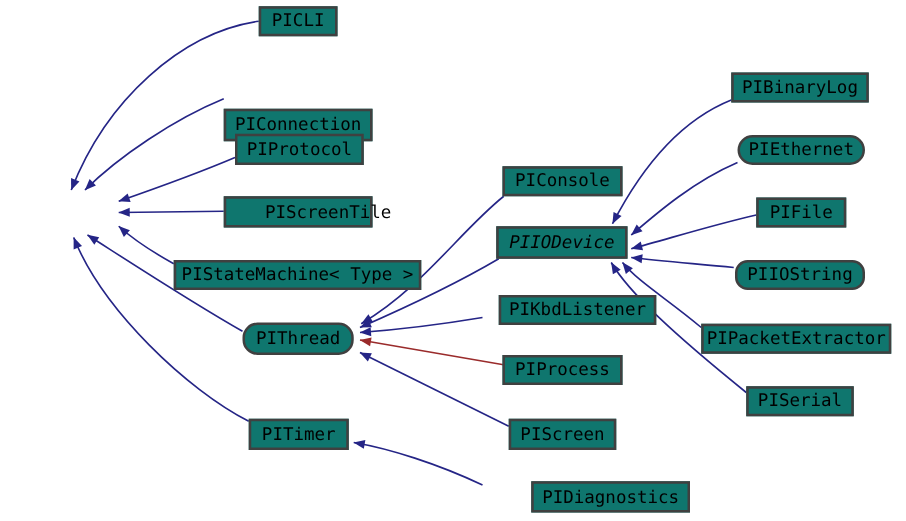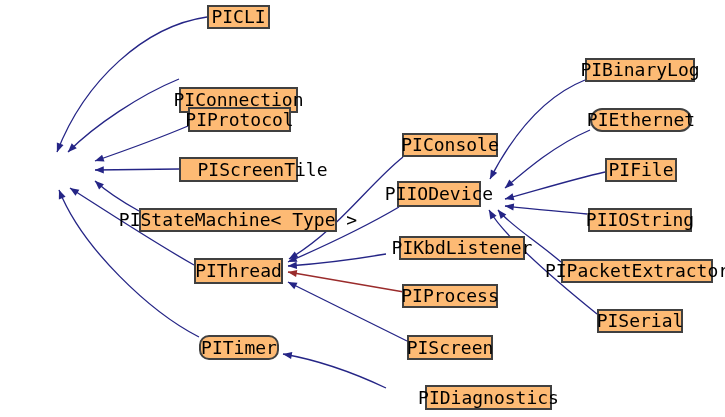--- a/index.html
+++ b/index.html
@@ -10,24 +10,24 @@
     font-family:"DejaVu Sans Mono", monospace;
     overflow:hidden;
   }
   #edge-layer{position:absolute;left:0;top:0;width:725px;height:417px;}
   .edge{fill:none;stroke:#252586;stroke-width:1.3px;}
   .edge.red{stroke:#9a2b2b;}
   .node{
     position:absolute;
     box-sizing:border-box;
     border:2px solid #404040;
-    background:#fdba74;
+    background:#0f766e;
     color:#000000;
     display:flex;align-items:center;justify-content:center;
-    font-size:18px;line-height:1;white-space:nowrap;
+    font-size:14px;line-height:1;white-space:nowrap;
     cursor:pointer;
   }
 </style>
 </head>
 <body>
 
 <div id="canvas">
 
   <svg id="edge-layer" width="725" height="417" viewBox="0 0 725 417" xmlns="http://www.w3.org/2000/svg">
     <defs>
@@ -71,30 +71,30 @@
     </div>
   <div class="node" style="left:188px; top:107px; width:103px; height:25px;">
       <span>PIProtocol</span>
     </div>
   <div class="node" style="left:179px; top:157px; width:119px; height:25px;padding-left:48px;">
       <span>PIScreenTile</span>
     </div>
   <div class="node" style="left:139px; top:208px; width:198px; height:24px;">
       <span>PIStateMachine&lt; Type &gt;</span>
     </div>
-  <div class="node" style="left:194px; top:258px; width:89px;  height:26px;">
+  <div class="node" style="left:194px; top:258px; width:89px;  height:26px;border-radius:12px;">
       <span>PIThread</span>
     </div>
-  <div class="node" style="left:199px; top:335px; width:80px;  height:25px;border-radius:10px;">
+  <div class="node" style="left:199px; top:335px; width:80px;  height:25px;">
       <span>PITimer</span>
     </div>
   <div class="node" style="left:402px; top:133px; width:96px;  height:24px;">
       <span>PIConsole</span>
     </div>
-  <div class="node" style="left:397px; top:181px; width:84px; height:26px;">
+  <div class="node" style="left:397px; top:181px; width:105px; height:26px;font-style:italic;">
       <span>PIIODevice</span>
     </div>
   <div class="node" style="left:399px; top:236px; width:126px; height:24px;">
       <span>PIKbdListener</span>
     </div>
   <div class="node" style="left:402px; top:284px; width:96px;  height:24px;">
       <span>PIProcess</span>
     </div>
   <div class="node" style="left:407px; top:335px; width:86px;  height:25px;">
       <span>PIScreen</span>
@@ -104,21 +104,21 @@
     </div>
   <div class="node" style="left:585px; top:58px;  width:110px; height:24px;">
       <span>PIBinaryLog</span>
     </div>
   <div class="node" style="left:590px; top:108px; width:102px; height:24px;border-radius:12px;">
       <span>PIEthernet</span>
     </div>
   <div class="node" style="left:605px; top:158px; width:72px;  height:24px;">
       <span>PIFile</span>
     </div>
-  <div class="node" style="left:588px; top:208px; width:104px; height:24px;">
+  <div class="node" style="left:588px; top:208px; width:104px; height:24px;border-radius:10px;">
       <span>PIIOString</span>
     </div>
   <div class="node" style="left:561px; top:259px; width:152px; height:24px;">
       <span>PIPacketExtractor</span>
     </div>
   <div class="node" style="left:597px; top:309px; width:86px;  height:24px;">
       <span>PISerial</span>
     </div>
 
 </div>

